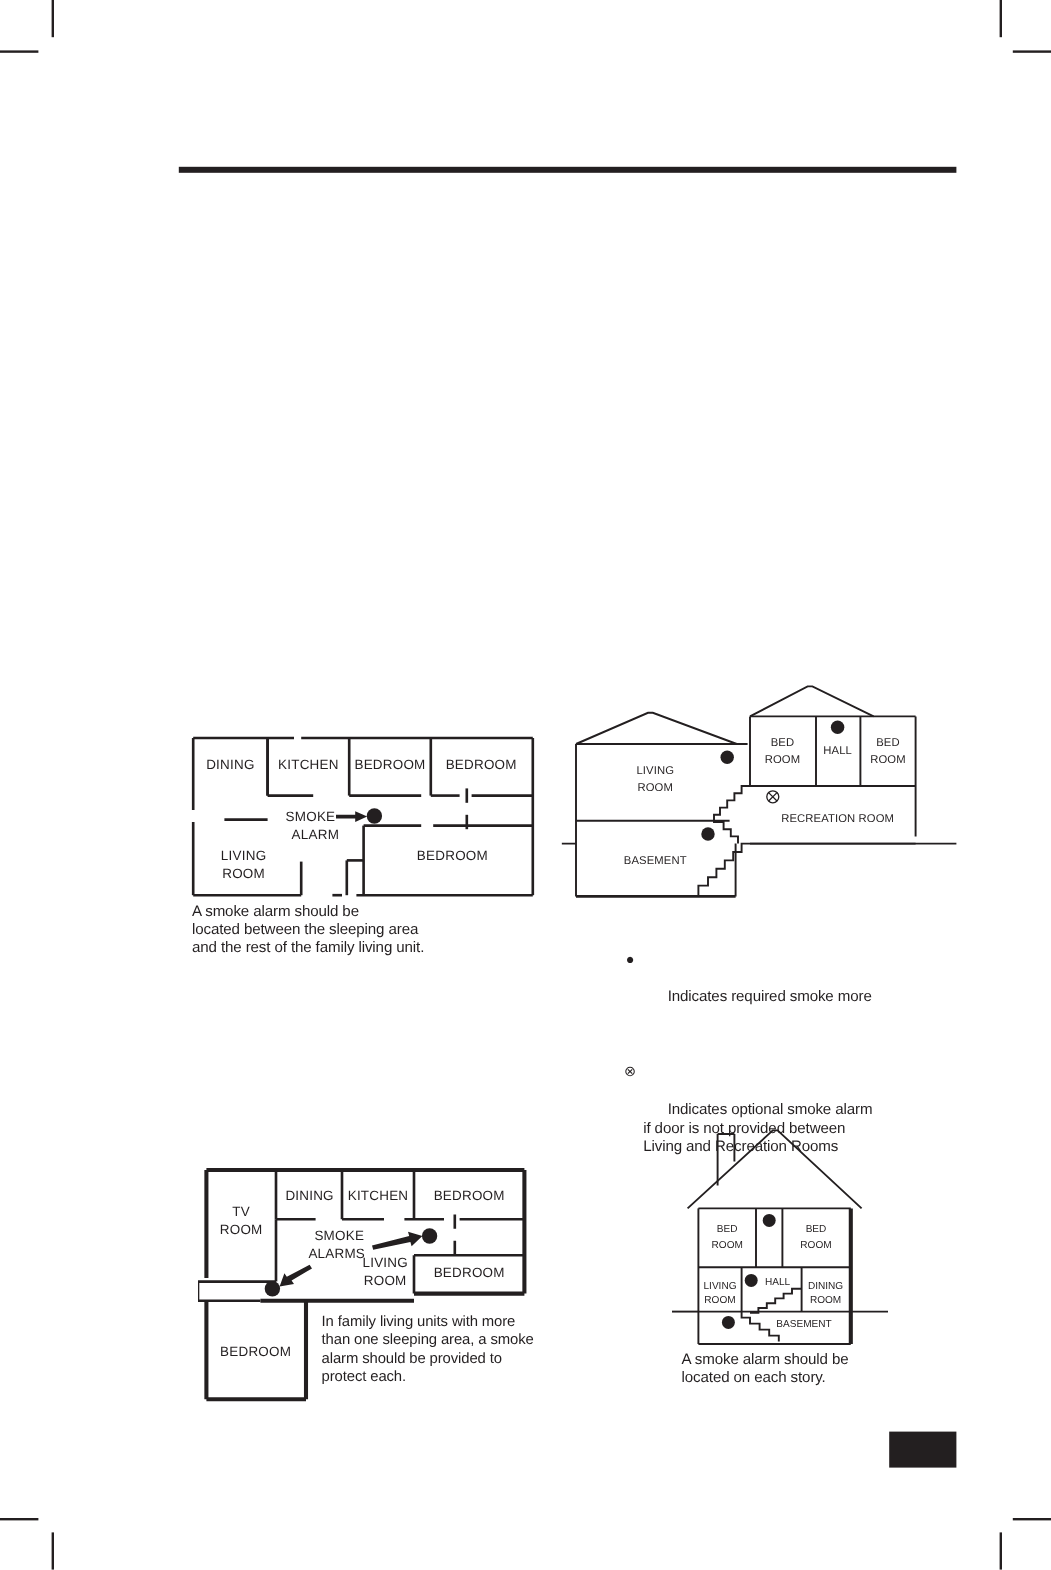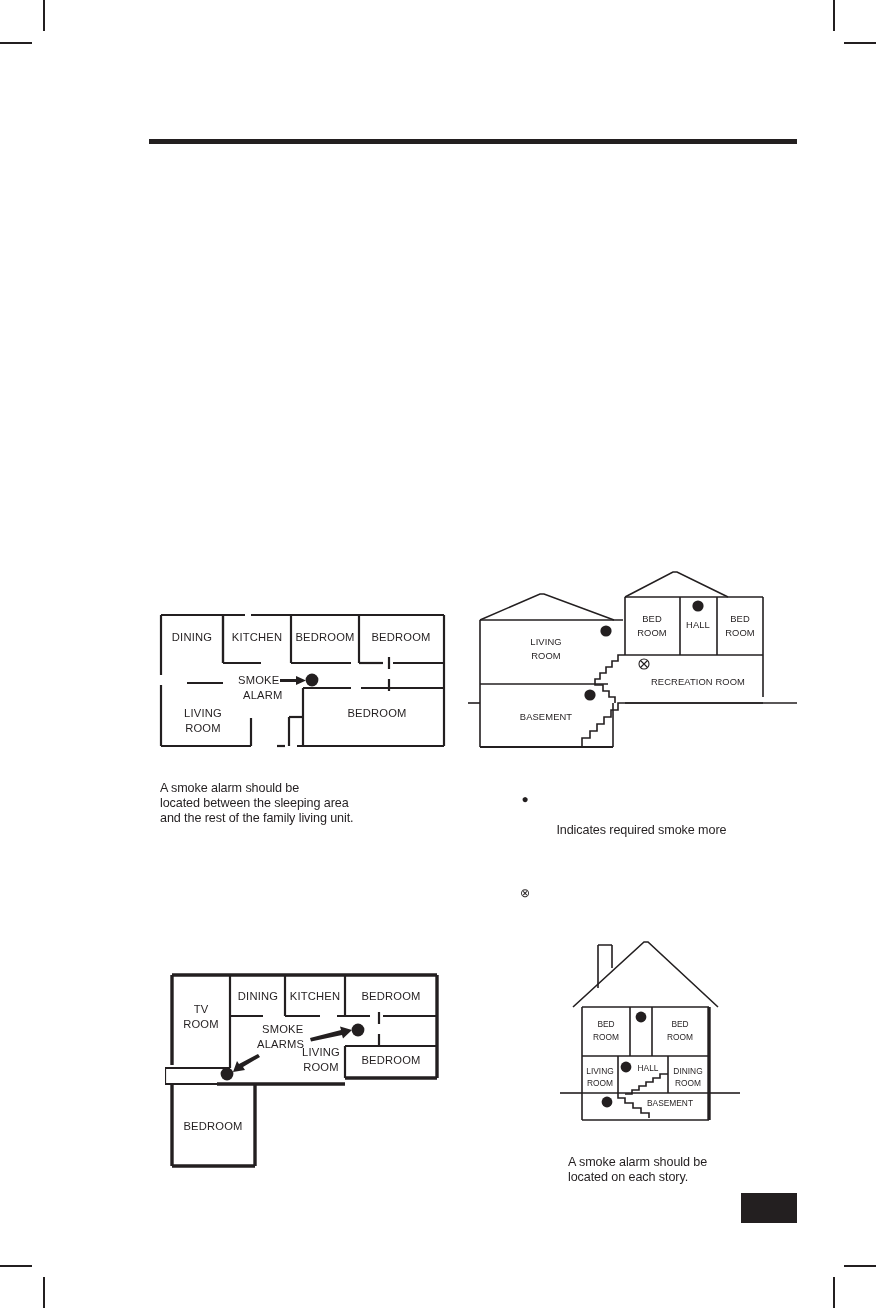--- a/index.html
+++ b/index.html
@@ -54,21 +54,20 @@
 
   
   .caption {
     position: absolute;
     font-family: "Liberation Sans", sans-serif;
     font-size: 12.6px;
     line-height: 15.2px;
     color: #231f20;
     white-space: pre;
     letter-spacing: -0.1px;
-    margin-top: 29px;
   }
   .legend {
     position: absolute;
     font-family: "Liberation Sans", sans-serif;
     font-size: 12.6px;
     line-height: 15.6px;
     color: #231f20;
     white-space: pre;
     letter-spacing: -0.1px;
   }
@@ -232,20 +231,23 @@
     </svg>
   </div>
 
   <div class="legend" style="left:518px; top:761px; width:230px;">
     <div class="legend-row">
       <span class="legend-glyph">●</span>
       <span>Indicates required smoke more</span>
     </div>
     <div class="legend-row">
       <span class="legend-glyph">⊗</span>
+      <span>Indicates optional smoke alarm
+if door is not provided between
+Living and Recreation Rooms</span>
     </div>
   </div>
 
   <div class="fig" style="left:165px; top:968px;">
     <svg width="300" height="205" viewBox="0 0 300 205">
       <g>
 
         <path class="wall w-thick" d="M7 7 L 272 7"></path>
         <path class="wall w-thick" d="M272 7 L 272 110"></path>
         <path class="wall w-thick" d="M7 7 L 7 97"></path>
@@ -294,20 +296,24 @@
         <text class="rm" x="97" y="65" text-anchor="start">SMOKE</text>
         <text class="rm" x="92" y="80" text-anchor="start">ALARMS</text>
         <path d="M145 70 L 176 62 L 175 58.5 L 187 62 L 178 70.5 L 177 67 L 146 73.5 Z" fill="#231f20"></path>
         <path d="M93 86 L 74 96 L 72 93 L 68 104 L 80 102 L 78 99 L 95 89 Z" fill="#231f20"></path>
       </g>
       <circle class="dot" cx="193" cy="62" r="6.4"></circle>
       <circle class="dot" cx="62" cy="106" r="6.4"></circle>
     </svg>
   </div>
 
+  <div class="inset-text" style="left:268px; top:1094px; width:200px;">In family living units with more
+than one sleeping area, a smoke
+alarm should be provided to
+protect each.</div>
 
   <div class="fig" style="left:560px; top:930px;">
     <svg width="180" height="200" viewBox="0 0 180 200">
       <g>
 
         <path class="wall w-thin" d="M38 15 L 38 58 M52 15 L 52 38 M38 15 L 52 15"></path>
 
         <path class="wall w-thin" d="M13 77 L 84 12 L 88 12 L 158 77"></path>
 
         <path class="wall w-thin" d="M22 77 L 149 77"></path>

